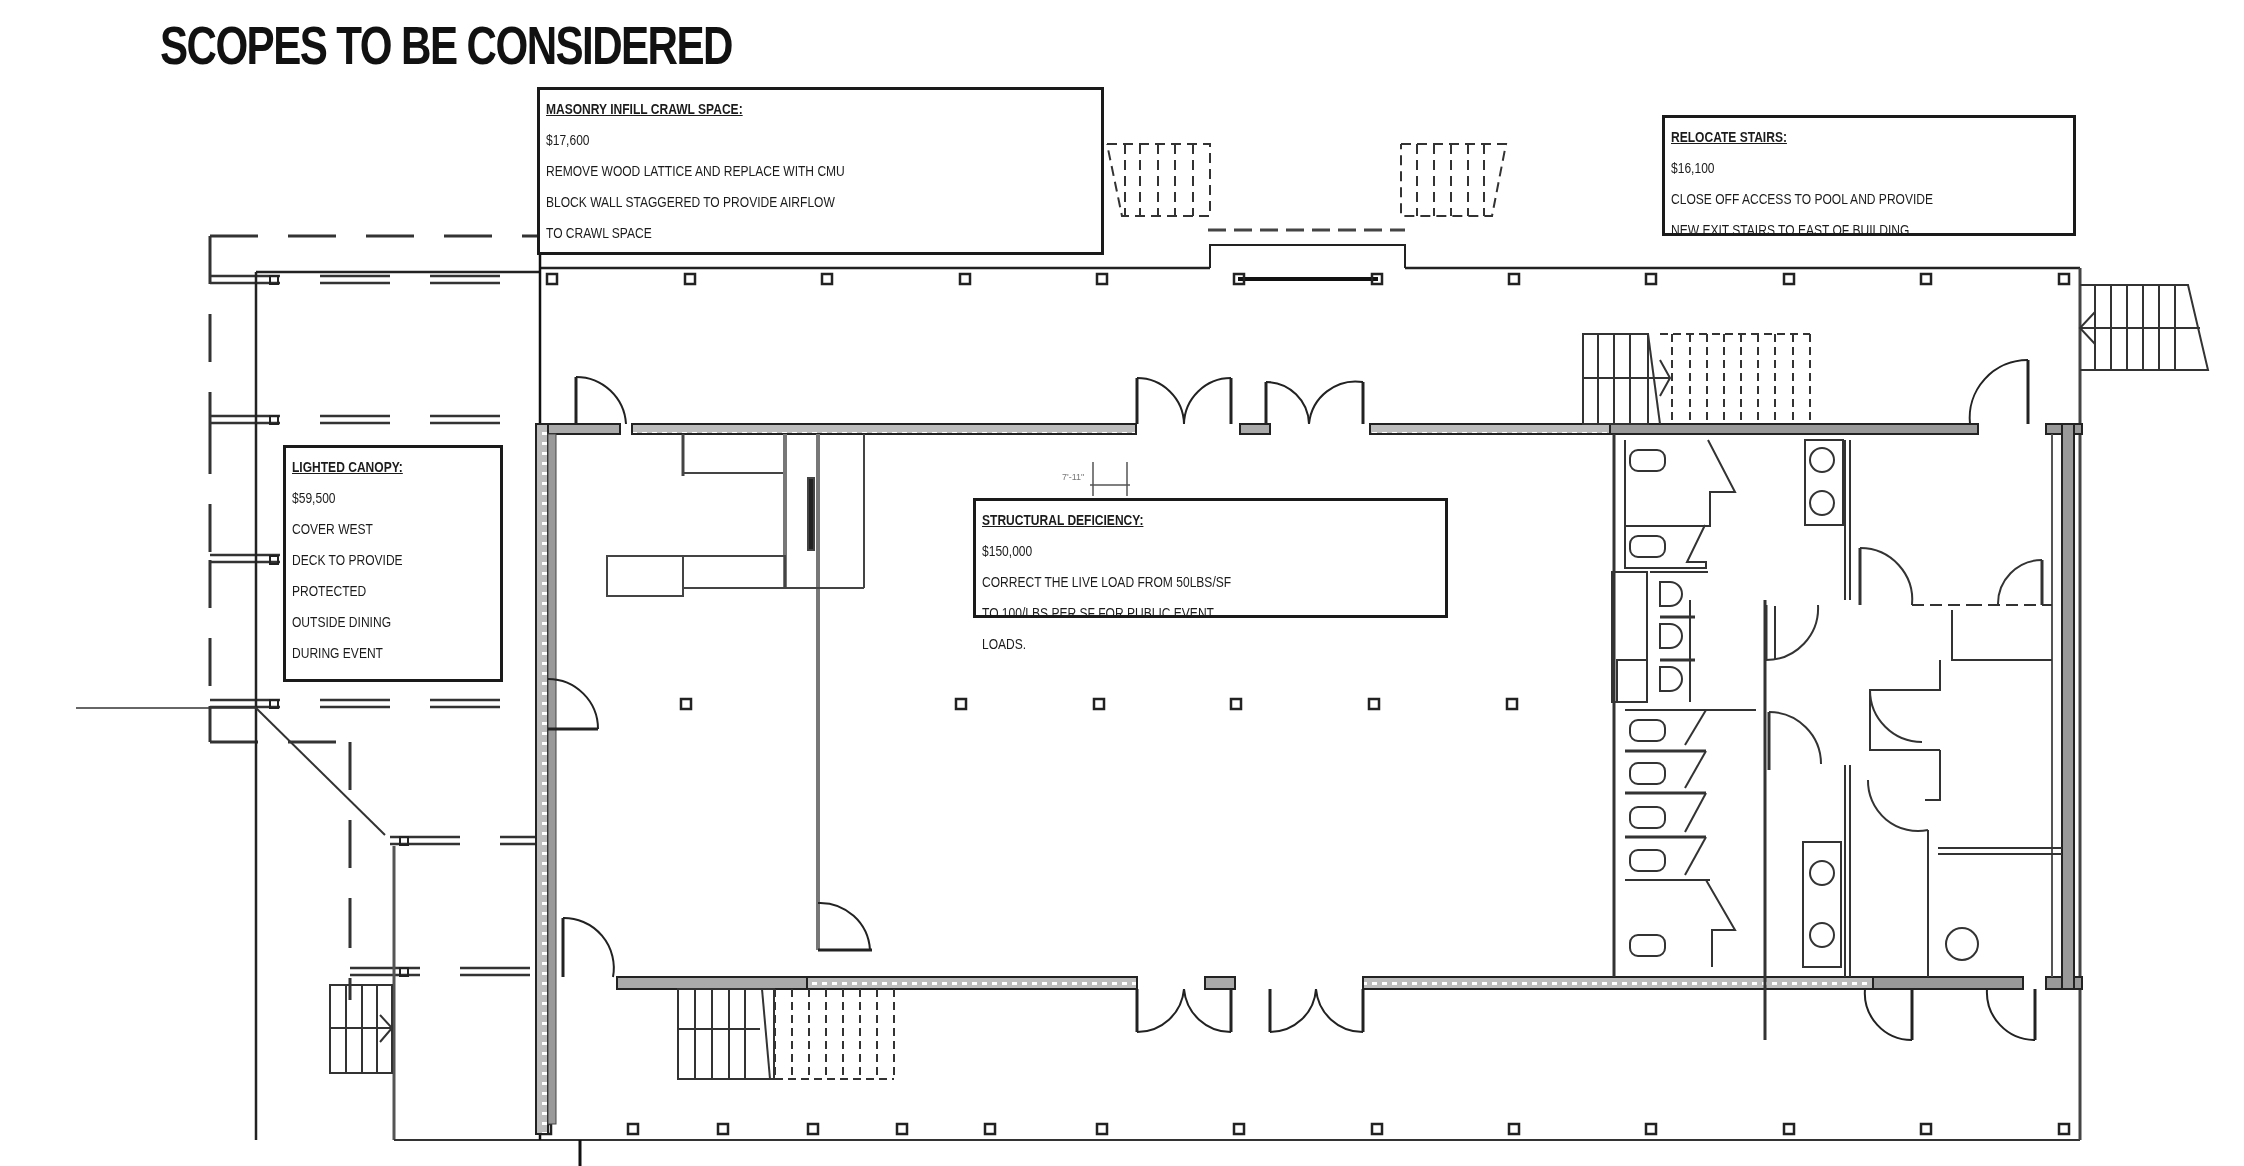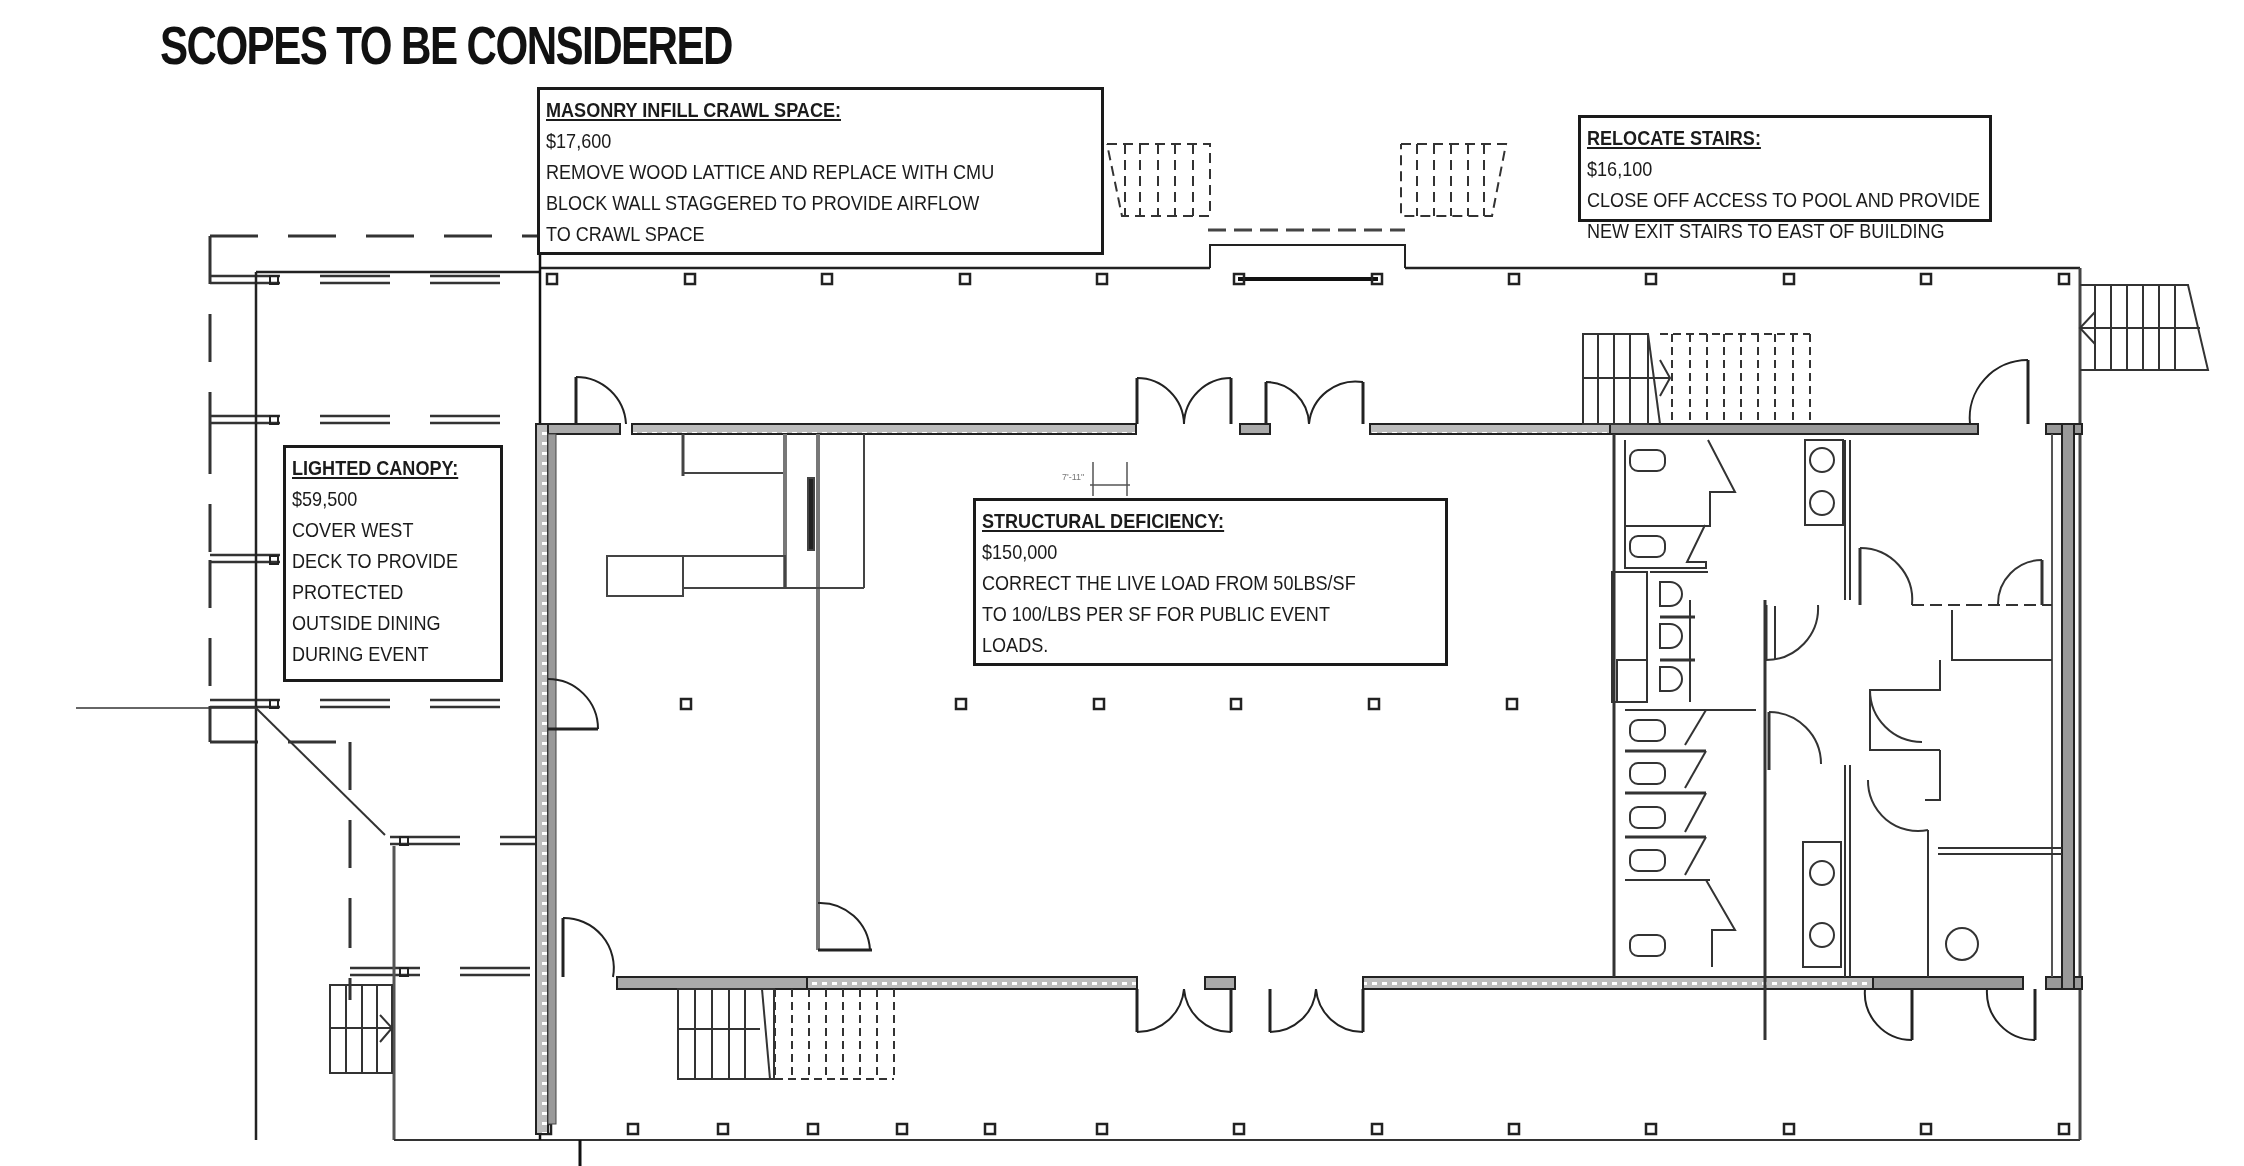--- a/index.html
+++ b/index.html
@@ -7,21 +7,21 @@
   #plan { position:absolute; left:0; top:0; width:2244px; height:1166px; }
   .page-title {
     position:absolute; left:160px; top:14px;
     font-family:"Liberation Sans Narrow","Liberation Sans", sans-serif;
     font-size:54px; font-weight:700; letter-spacing:-2px; color:#111;
     transform:scaleX(0.78); transform-origin:left top; white-space:nowrap;
   }
   .callout {
     position:absolute; background:#fff; border:3px solid #1a1a1a;
     padding:4px 20px 4px 6px; box-sizing:border-box; color:#1b1b1b;
-    font-size:21px; line-height:31px;
+    font-size:14px; line-height:31px;
   }
   .callout .c-title { font-weight:700; text-decoration:underline; display:block; white-space:nowrap; }
   .callout .c-cost, .callout .c-line { display:block; white-space:nowrap; }
   .callout .c-inner { transform:scaleX(0.86); transform-origin:left top; }
   .dim-label { position:absolute; left:1062px; top:472px; font-size:9px; color:#777; }
 </style>
 </head>
 <body>
 
 <svg id="plan" viewBox="0 0 2244 1166" xmlns="http://www.w3.org/2000/svg">
@@ -371,42 +371,42 @@
 <div class="callout" style="left:537px; top:87px; width:567px; height:168px;">
   <div class="c-inner">
     <span class="c-title">MASONRY INFILL CRAWL SPACE:</span>
     <span class="c-cost">$17,600</span>
     <span class="c-line">REMOVE WOOD LATTICE AND REPLACE WITH CMU</span>
     <span class="c-line">BLOCK WALL STAGGERED TO PROVIDE AIRFLOW</span>
     <span class="c-line">TO CRAWL SPACE</span>
   </div>
 </div>
 
-<div class="callout" style="left:1578px; top:115px; width:414px; height:107px;">
+<div class="callout" style="left:1662px; top:115px; width:414px; height:121px;">
   <div class="c-inner">
     <span class="c-title">RELOCATE STAIRS:</span>
     <span class="c-cost">$16,100</span>
     <span class="c-line">CLOSE OFF ACCESS TO POOL AND PROVIDE</span>
     <span class="c-line">NEW EXIT STAIRS TO EAST OF BUILDING</span>
   </div>
 </div>
 
 <div class="callout" style="left:283px; top:445px; width:220px; height:237px;">
   <div class="c-inner">
     <span class="c-title">LIGHTED CANOPY:</span>
     <span class="c-cost">$59,500</span>
     <span class="c-line">COVER WEST</span>
     <span class="c-line">DECK TO PROVIDE</span>
     <span class="c-line">PROTECTED</span>
     <span class="c-line">OUTSIDE DINING</span>
     <span class="c-line">DURING EVENT</span>
   </div>
 </div>
 
-<div class="callout" style="left:973px; top:498px; width:475px; height:168px;">
+<div class="callout" style="left:973px; top:498px; width:475px; height:120px;">
   <div class="c-inner">
     <span class="c-title">STRUCTURAL DEFICIENCY:</span>
     <span class="c-cost">$150,000</span>
     <span class="c-line">CORRECT THE LIVE LOAD FROM 50LBS/SF</span>
     <span class="c-line">TO 100/LBS PER SF FOR PUBLIC EVENT</span>
     <span class="c-line">LOADS.</span>
   </div>
 </div>
 
 </body></html>

